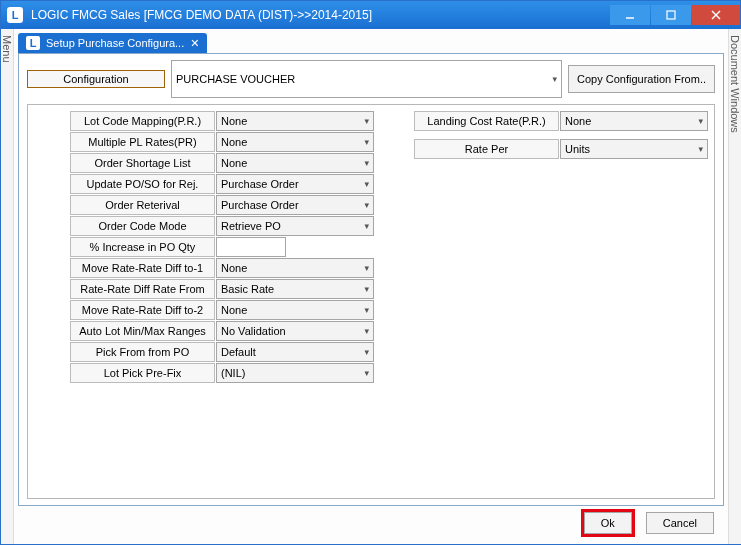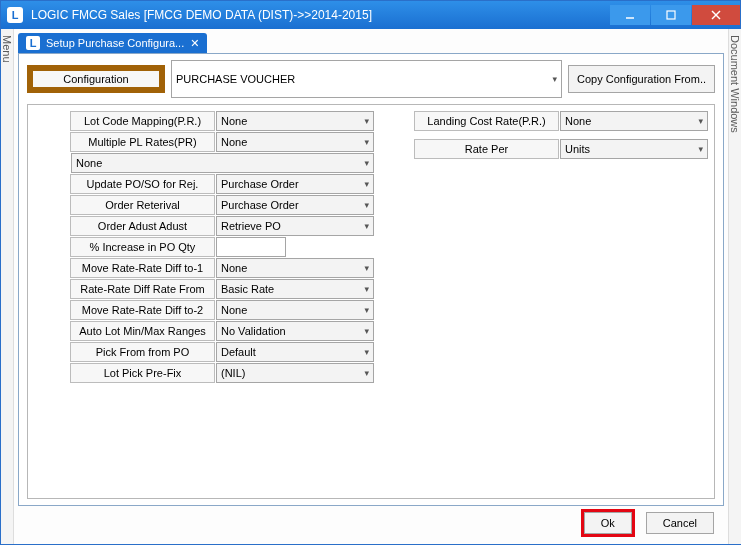--- a/index.html
+++ b/index.html
@@ -15,21 +15,21 @@
   .body { flex:1; display:flex; background:#fdfdfd; position:relative; }
   .siderail { width:18px; background:#f4f4f4; border-right:1px solid #ddd; color:#5a5a5a; writing-mode:vertical-rl; text-orientation:mixed; padding-top:6px; font-size:11px; text-align:left; }
   .siderail.right { border-left:1px solid #ddd; border-right:none; }
   .content { flex:1; padding:4px 4px 4px 4px; display:flex; flex-direction:column; }
   .doctab-row { display:flex; }
   .doctab { background:#1a6fd1; color:#fff; padding:3px 8px; display:flex; align-items:center; gap:6px; border-top-left-radius:3px; border-top-right-radius:3px; }
   .doctab .dicon { width:14px; height:14px; background:#fff; border-radius:2px; display:inline-flex; align-items:center; justify-content:center; color:#1a6fd1; font-size:9px; font-weight:bold; }
   .doctab .x { color:#fff; cursor:pointer; font-size:11px; }
   .panel { flex:1; border:1px solid #8aa8c8; background:#fff; padding:6px 8px 6px 8px; display:flex; flex-direction:column; }
   .toprow { display:flex; align-items:center; gap:6px; margin-bottom:6px; }
-  .lbl-config { width:138px; text-align:center; border:6px solid #a16207; background:#f7f7f7; padding:2px 0; }
+  .lbl-config { width:138px; text-align:center; border:1px solid #a16207; background:#f7f7f7; padding:2px 0; }
   .config-select { flex:1; height:38px; border:1px solid #a5a5a5; background:#fff; padding:0 4px; display:flex; align-items:center; justify-content:space-between; cursor:pointer; }
   .chev { font-size:9px; color:#555; }
   .copybtn { border:1px solid #a5a5a5; background:#f3f3f3; padding:3px 8px; cursor:pointer; height:28px; display:flex; align-items:center; }
   .tabs { display:flex; margin-bottom:0; }
   .tab { border:1px solid #a7a7a7; background:#f7f7f7; padding:3px 6px; margin-right:1px; cursor:pointer; border-bottom:none; }
   .tab.active { background:#fff; }
   .tab.highlight { outline:3px solid #e30613; outline-offset:-1px; }
   .tabpage { flex:1; border:1px solid #b7b7b7; background:#fff; padding:6px 6px; display:flex; gap:4px; }
   .col { display:flex; flex-direction:column; gap:1px;padding-left:36px; }
   .col.left { width:340px; }
@@ -103,41 +103,42 @@
                 </div>
               </div>
               <div class="row">
                 <div class="rlabel">Multiple PL Rates(PR)</div>
                 <div class="rselect">
                   <span>None</span>
                   <span class="chev">▾</span>
                 </div>
               </div>
               <div class="row">
+                <div class="rlabel">Order Shortage List</div>
                 <div class="rselect">
                   <span>None</span>
                   <span class="chev">▾</span>
                 </div>
               </div>
               <div class="row">
                 <div class="rlabel">Update PO/SO for Rej.</div>
                 <div class="rselect">
                   <span>Purchase Order</span>
                   <span class="chev">▾</span>
                 </div>
               </div>
               <div class="row">
                 <div class="rlabel">Order Reterival</div>
                 <div class="rselect">
                   <span>Purchase Order</span>
                   <span class="chev">▾</span>
                 </div>
               </div>
               <div class="row">
-                <div class="rlabel">Order Adust Adust</div>
+                <div class="rlabel">Order Code Mode</div>
                 <div class="rselect">
                   <span>Retrieve PO</span>
                   <span class="chev">▾</span>
                 </div>
               </div>
               <div class="row">
                 <div class="rlabel">% Increase in PO Qty</div>
                 <div class="rinput"></div>
               </div>
               <div class="row">

